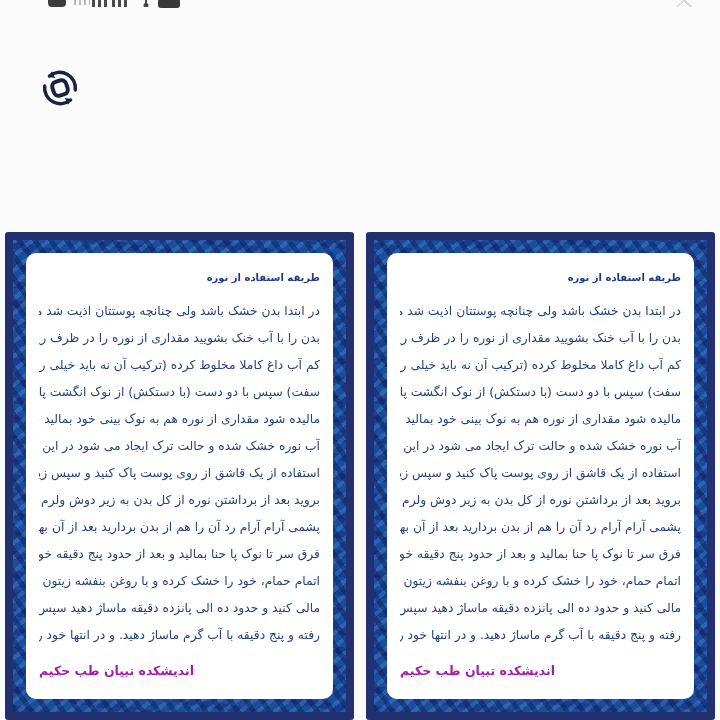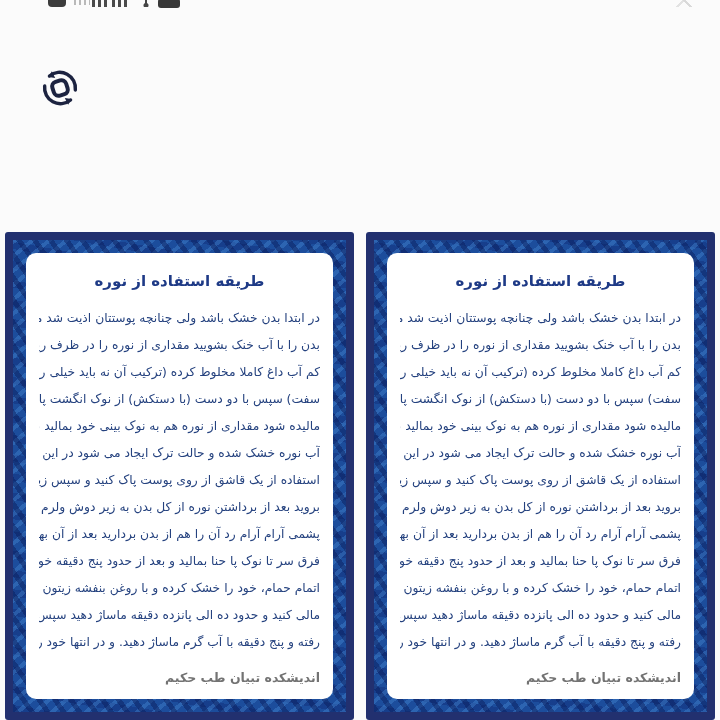--- a/index.html
+++ b/index.html
@@ -59,31 +59,31 @@
       repeating-linear-gradient(10deg, rgba(13,35,110,0.35) 0 7px, transparent 7px 19px);
   }
   .card-inner{
     height:100%;box-sizing:border-box;
     background:#ffffff;border-radius:10px;
     padding:13px 13px 8px;
     direction:rtl;
     overflow:hidden;
   }
   .card-title{
-    text-align:center;
-    color:#1e3a86;font-weight:bold;font-size:15px;
+    text-align:right;
+    color:#1e3a86;font-weight:bold;font-size:10px;
     margin:6px 0 15px;
   }
   .card-body .body-line{
     color:#25427f;font-size:12.3px;line-height:27px;
     text-align:justify;text-align-last:justify;
     white-space:nowrap;overflow:hidden;
   }
   .card-footer{
-    text-align:right;color:#737373;font-weight:bold;font-size:12.5px;
+    text-align:left;color:#a21caf;font-weight:bold;font-size:12.5px;
     margin-top:14px;
   }
 </style>
 </head>
 <body>
 
 <div class="statusbar">
   <div class="sb-icon sb-blob"></div>
   <div class="sb-icon sb-dots"></div>
   <div class="sb-icon sb-bars sb-bars1"></div>

